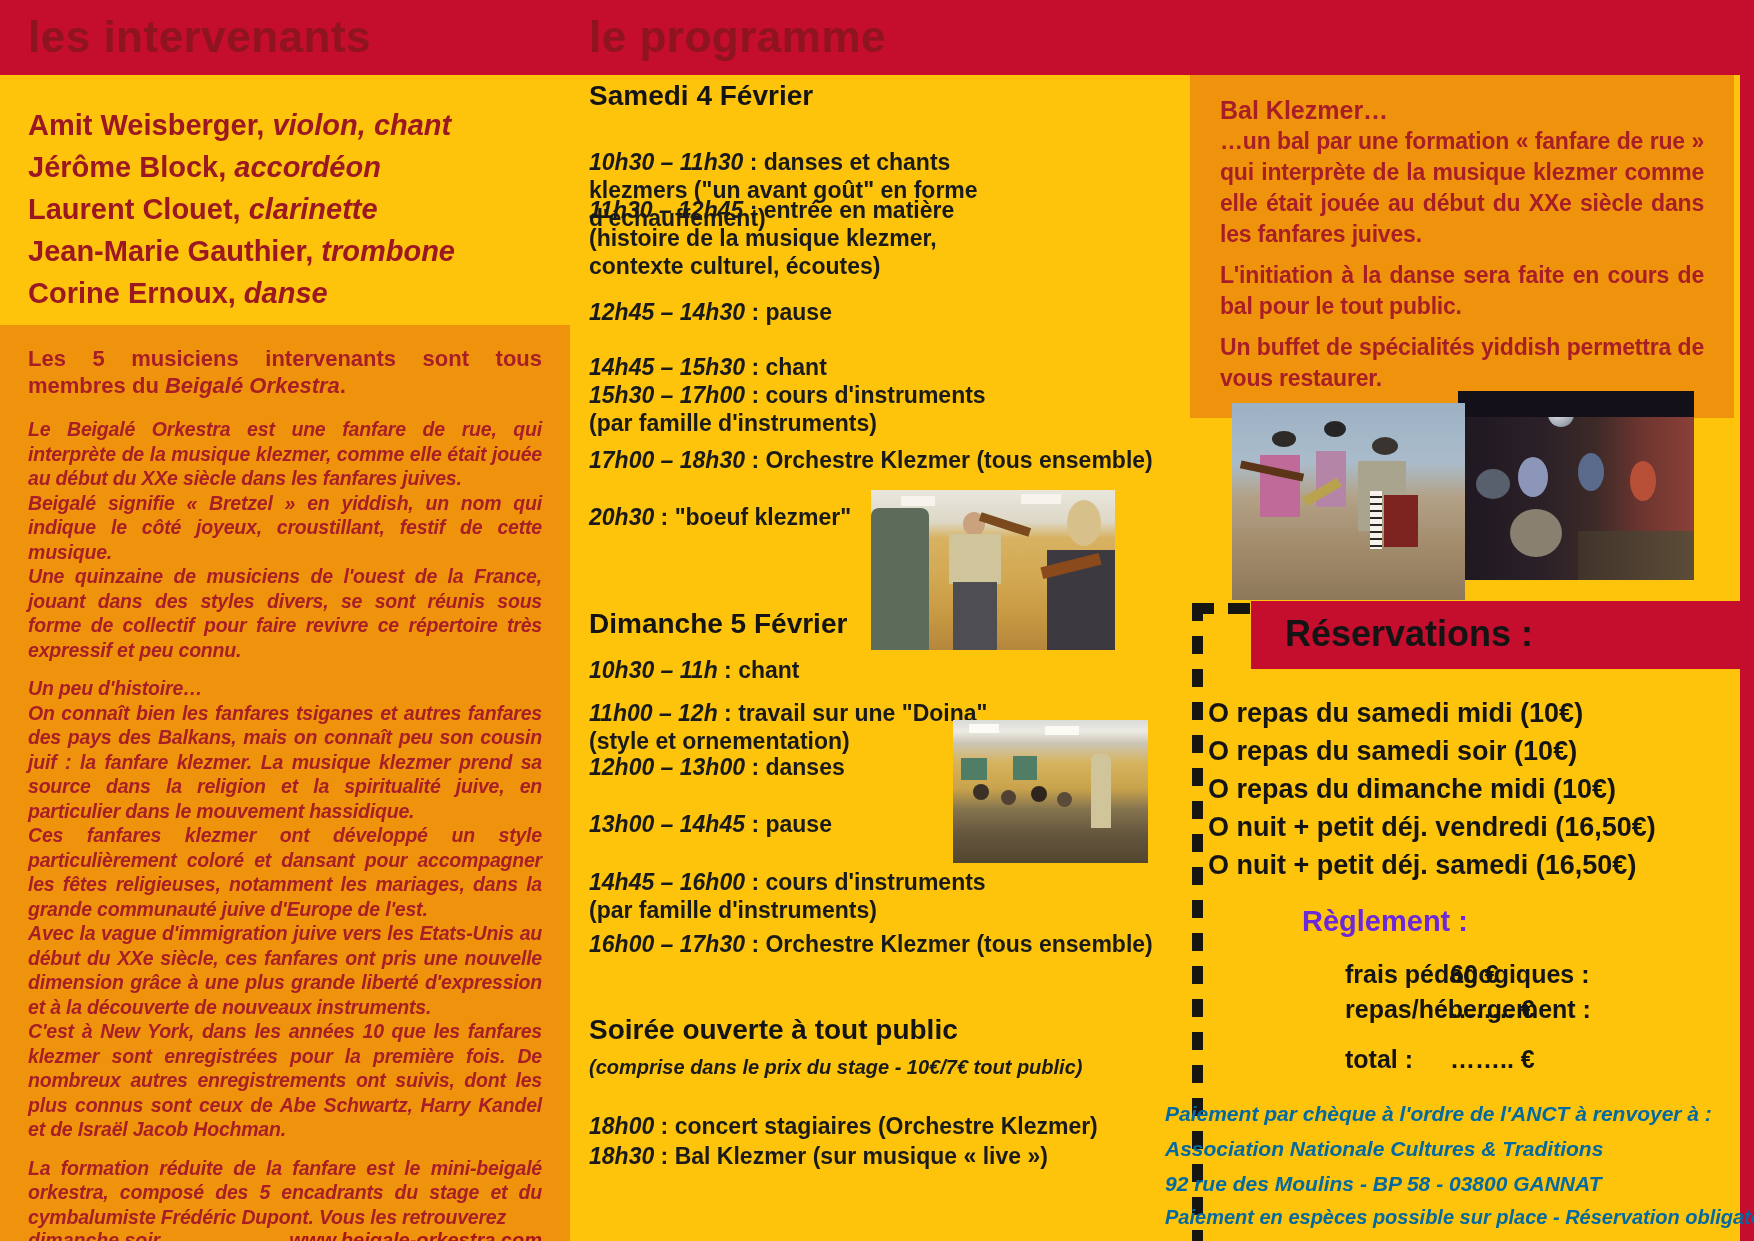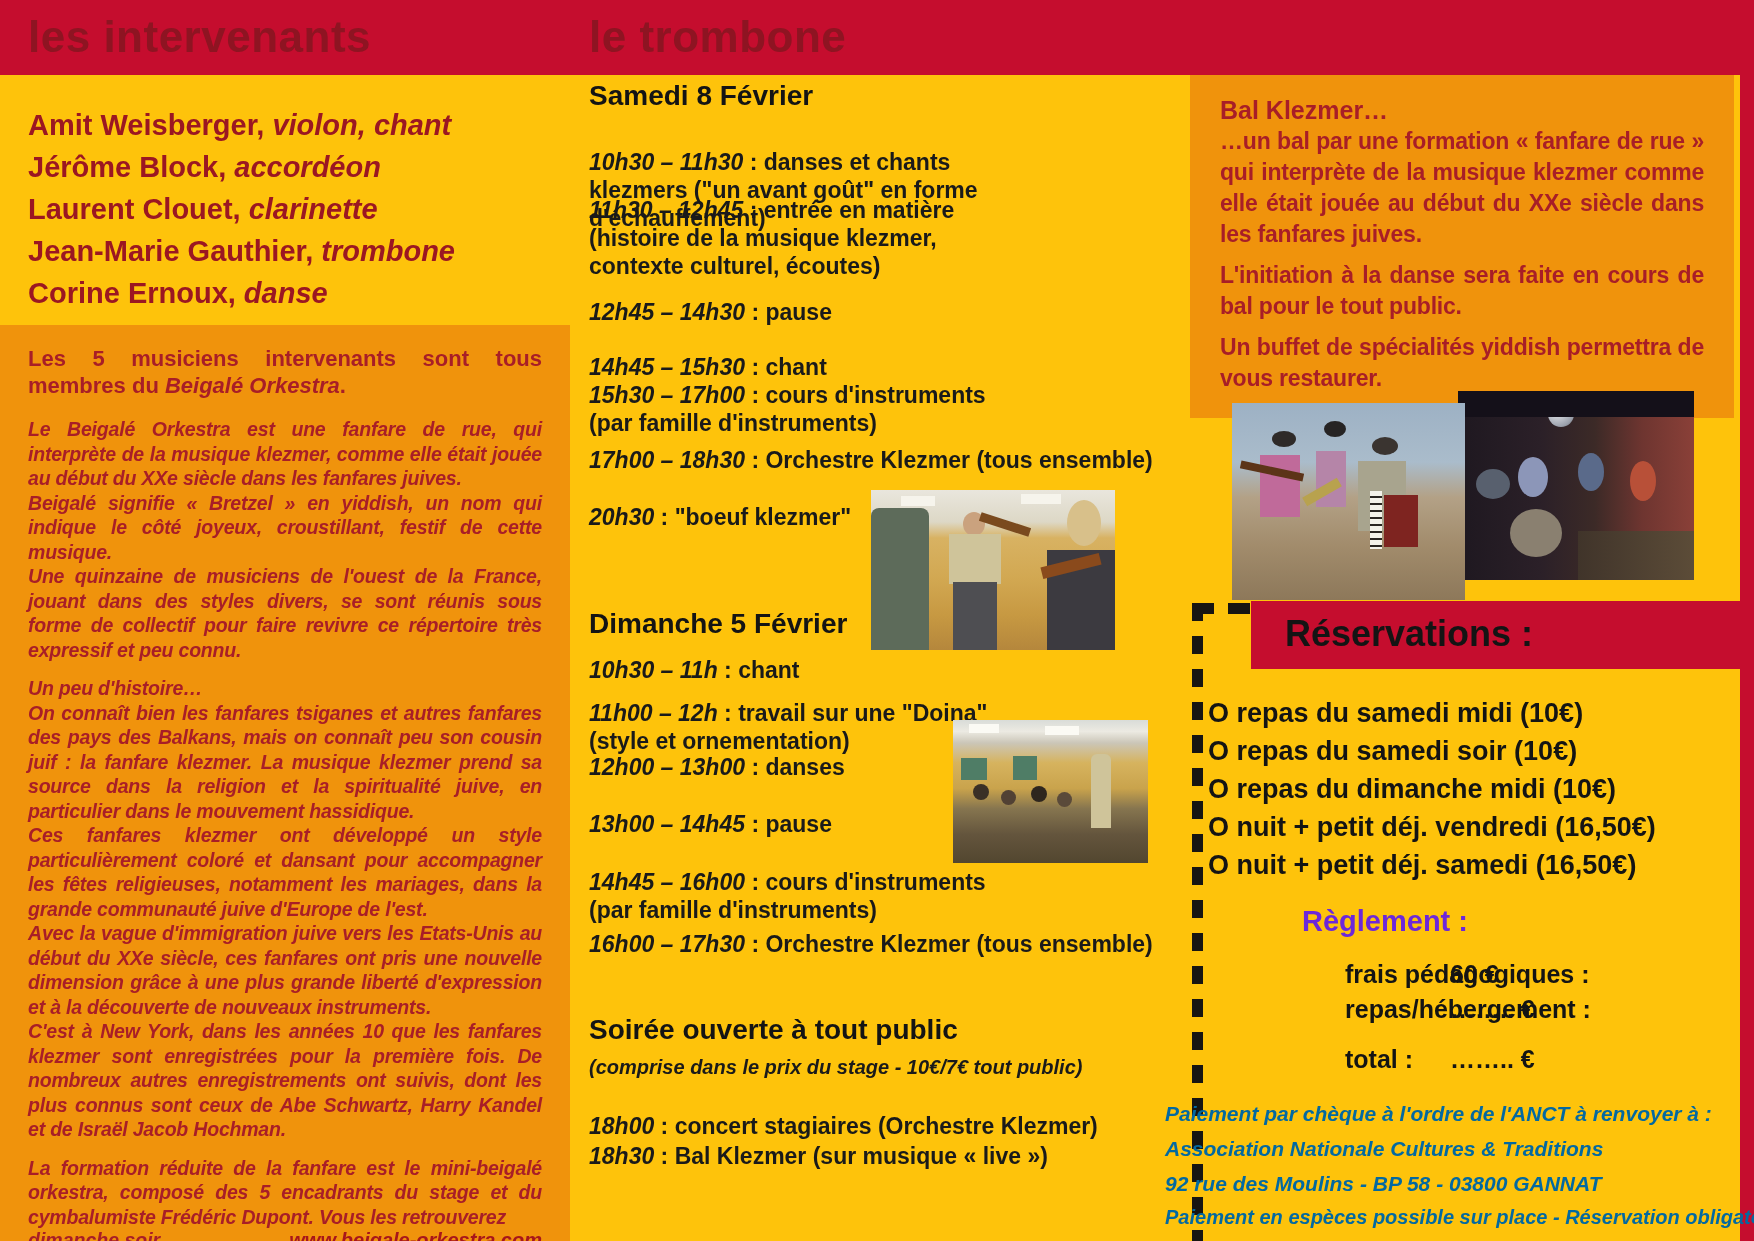--- a/index.html
+++ b/index.html
@@ -70,21 +70,21 @@
   .pay.small{font-size:20px;white-space:nowrap;}
 </style>
 </head>
 <body>
 
 <div class="page">
 
   <div class="abs band-top"></div>
   <div class="abs edge-right"></div>
   <div class="abs band-title" style="left:28px;">les intervenants</div>
-  <div class="abs band-title" style="left:589px;">le trombone</div>
+  <div class="abs band-title" style="left:589px;">le programme</div>
 
   <div class="abs members">
     <div class="member"><span class="mname">Amit Weisberger,</span><span class="mrole">violon, chant</span></div>
     <div class="member"><span class="mname">Jérôme Block,</span><span class="mrole">accordéon</span></div>
     <div class="member"><span class="mname">Laurent Clouet,</span><span class="mrole">clarinette</span></div>
     <div class="member"><span class="mname">Jean-Marie Gauthier,</span><span class="mrole">trombone</span></div>
     <div class="member"><span class="mname">Corine Ernoux,</span><span class="mrole">danse</span></div>
   </div>
 
   <div class="abs orange-block">
@@ -100,21 +100,21 @@
     <p class="it">Avec la vague d'immigration juive vers les Etats-Unis au début du XXe siècle, ces fanfares ont pris une nouvelle dimension grâce à une plus grande liberté d'expression et à la découverte de nouveaux instruments.</p>
     <p class="it">C'est à New York, dans les années 10 que les fanfares klezmer sont enregistrées pour la première fois. De nombreux autres enregistrements ont suivis, dont les plus connus sont ceux de Abe Schwartz, Harry Kandel et de Israël Jacob Hochman.</p>
     <div class="gap14"></div>
     <p class="it">La formation réduite de la fanfare est le mini-beigalé orkestra, composé des 5 encadrants du stage et du cymbalumiste Frédéric Dupont. Vous les retrouverez</p>
     <div class="lastrow">
       <span class="tail">dimanche soir.</span>
       <span class="url">www.beigale-orkestra.com</span>
     </div>
   </div>
 
-  <div class="abs colh" style="top:80px;">Samedi 8 Février</div>
+  <div class="abs colh" style="top:80px;">Samedi 4 Février</div>
 
   <div class="abs sched" style="top:148px;"><span class="tm">10h30 – 11h30</span><span> : danses et chants klezmers ("un avant goût" en forme d'échauffement)</span></div>
   <div class="abs sched" style="top:196px;"><span class="tm">11h30 – 12h45</span><span> : entrée en matière (histoire de la musique klezmer, contexte culturel, écoutes)</span></div>
   <div class="abs sched one" style="top:298px;"><span class="tm">12h45 – 14h30</span><span> : pause</span></div>
   <div class="abs sched one" style="top:353px;"><span class="tm">14h45 – 15h30</span><span> : chant</span></div>
   <div class="abs sched" style="top:381px;"><span class="tm">15h30 – 17h00</span><span> : cours d'instruments (par famille d'instruments)</span></div>
   <div class="abs sched one" style="top:446px;"><span class="tm">17h00 – 18h30</span><span> : Orchestre Klezmer (tous ensemble)</span></div>
   <div class="abs sched one" style="top:503px;"><span class="tm">20h30</span><span> : "boeuf klezmer"</span></div>
 
   <div class="abs colh" style="top:608px;">Dimanche 5 Février</div>

